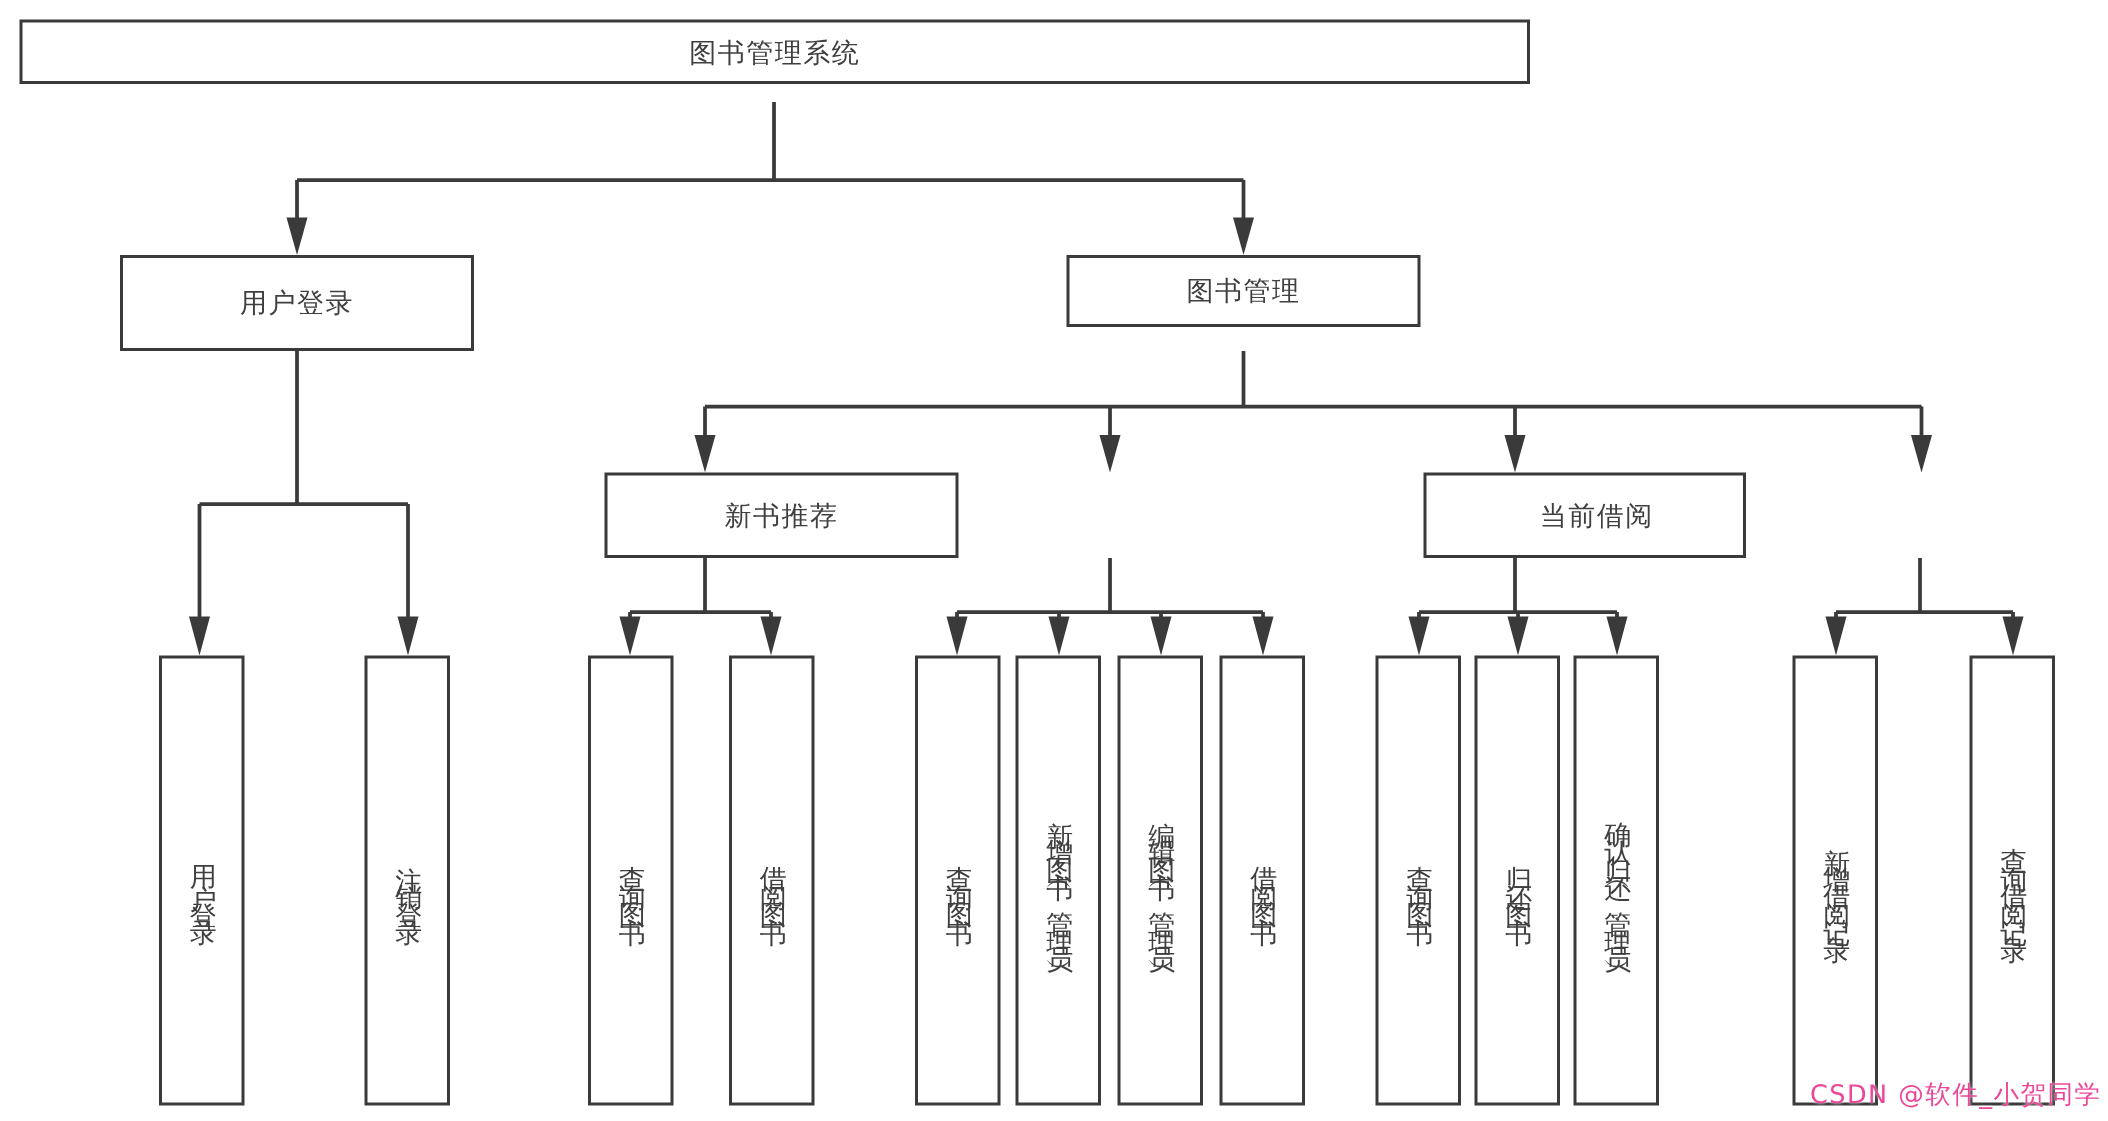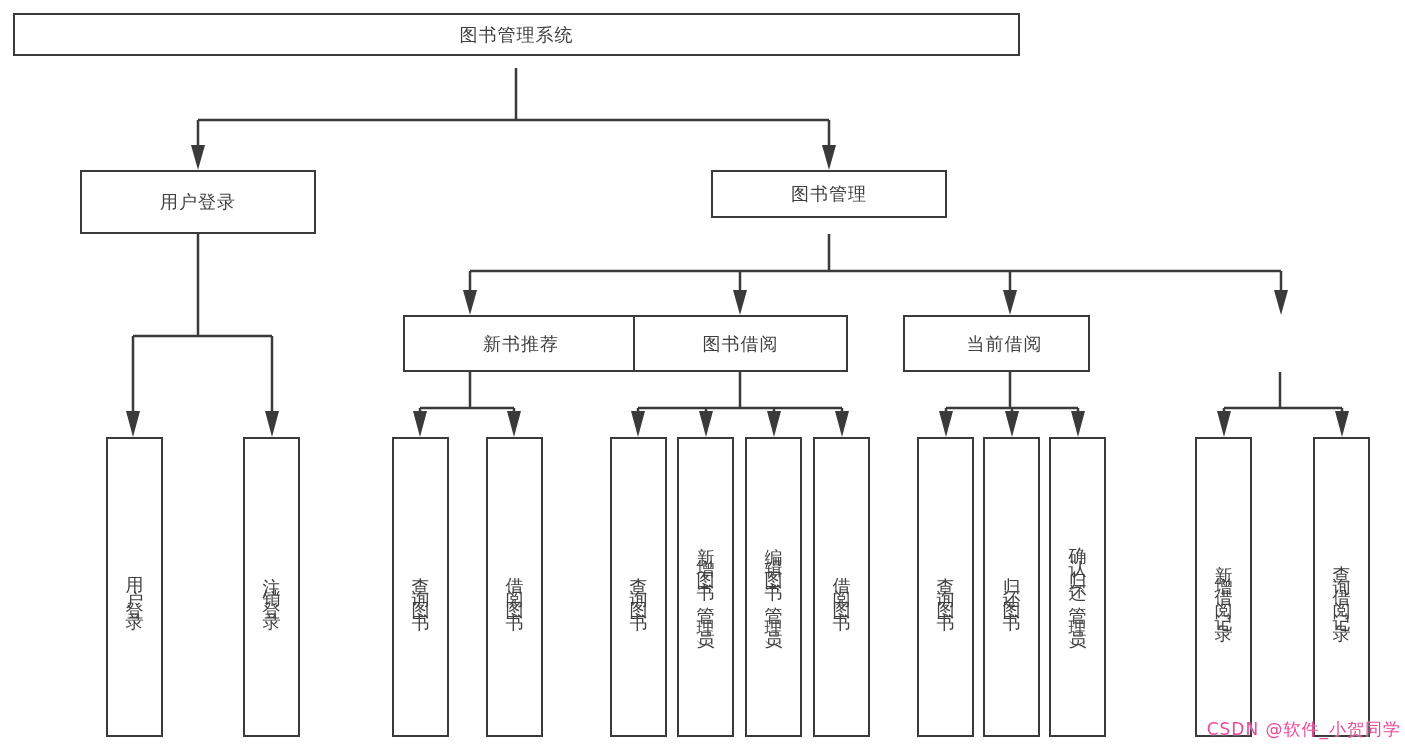--- a/index.html
+++ b/index.html
@@ -105,24 +105,21 @@
   <div class="node h" style="left:80px; top:170px; width:236px; height:64px;">
     <span>用户登录</span>
   </div>
   <div class="node h" style="left:711px; top:170px; width:236px; height:48px;">
     <span>图书管理</span>
   </div>
 
   <div class="node h" style="left:363px; top:315px; width:236px; height:57px;margin-left:40px;">
     <span>新书推荐</span>
   </div>
-  <div class="node h" style="left:633px; top:315px; width:215px; height:57px;">
-    <span>图书借阅</span>
-  </div>
-  <div class="node h" style="left:903px; top:315px; width:187px; height:57px;padding-left:16px;">
+  <div class="node h" style="left:949px; top:315px; width:215px; height:57px;padding-left:16px;">
     <span>当前借阅</span>
   </div>
 
   <div class="node leaf" style="left:106px; top:437px; width:57px; height:300px;">
     <span>用户登录</span>
   </div>
   <div class="node leaf" style="left:243px; top:437px; width:57px; height:300px;">
     <span>注销登录</span>
   </div>
   <div class="node leaf" style="left:392px; top:437px; width:57px; height:300px;">

